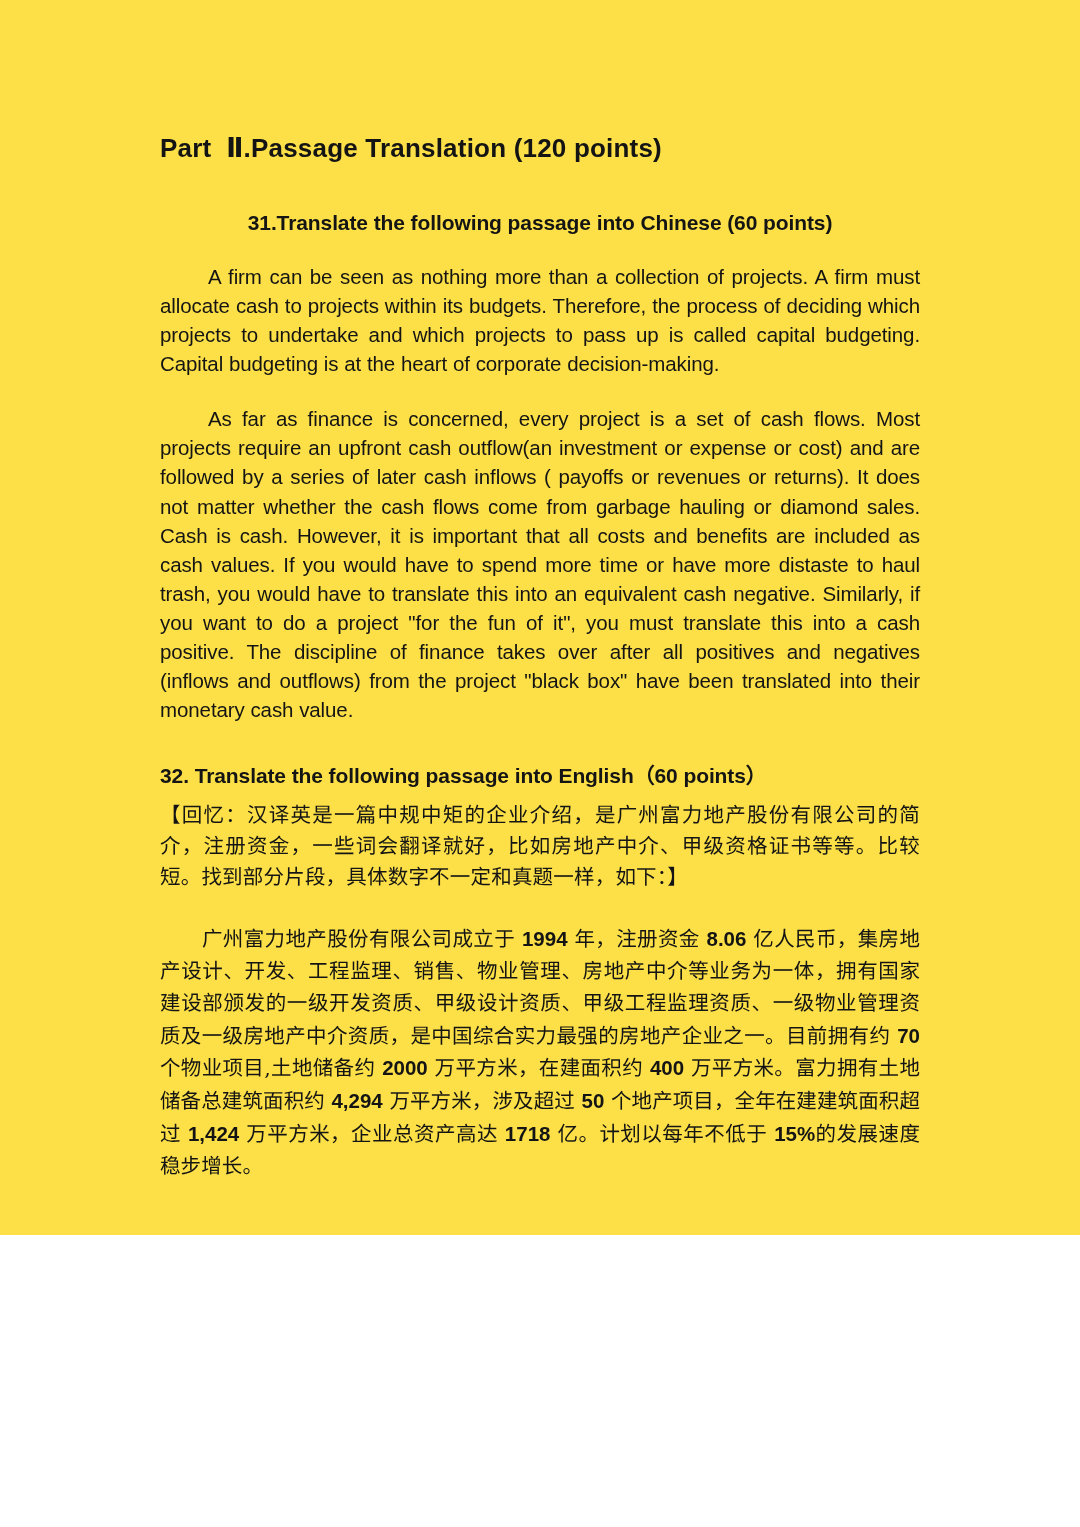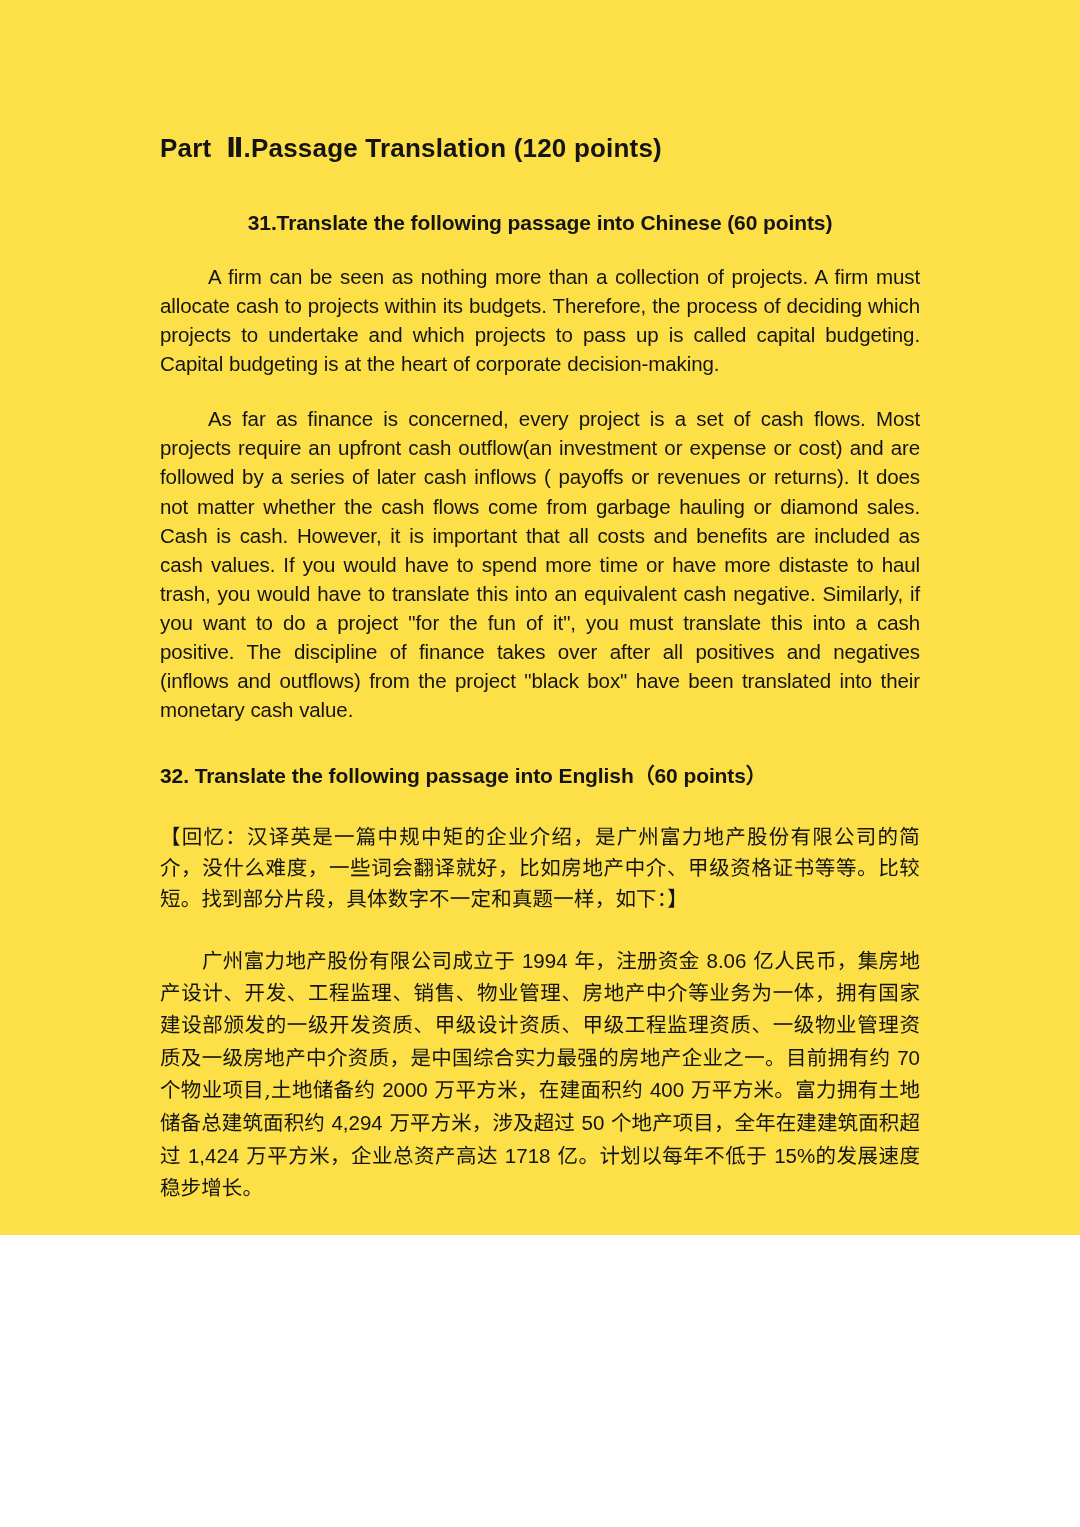--- a/index.html
+++ b/index.html
@@ -51,21 +51,21 @@
     line-height: 1.3;
     margin: 0 0 26px 0;
     text-align: center;
   }
 
   .section-heading-2 {
     font-size: 21px;
     font-weight: bold;
     letter-spacing: -0.1px;
     line-height: 1.3;
-    margin: 38px 0 32px 0;
+    margin: 38px 0 10px 0;
   }
 
   
   .memo {
     font-family: "DejaVu Serif", "Liberation Serif", serif;
     font-size: 20.5px;
     line-height: 1.52;
     text-align: justify;
     text-justify: inter-character;
     margin: 0 0 30px 0;
@@ -98,39 +98,39 @@
     font-size: 20.5px;
     line-height: 1.55;
     text-align: justify;
     text-justify: inter-character;
     text-indent: 42px;
     margin: 22px 0 0 0;
     letter-spacing: 0.1px;
   }
   .para-cn .num {
     font-family: "Liberation Sans", "DejaVu Sans", sans-serif;
-    font-weight: normal;
+    font-weight: bold;
     letter-spacing: 0;
   }
 </style>
 </head>
 <body>
 
 <div class="page">
   <div class="content">
 
     <h1 class="part-title">Part  Ⅱ.Passage Translation (120 points)</h1>
 
     <h2 class="section-heading">31.Translate the following passage into Chinese (60 points)</h2>
 
 
     <p class="para-en">A firm can be seen as nothing more than a collection of projects. A firm must allocate cash to projects within its budgets. Therefore, the process of deciding which projects to undertake and which projects to pass up is called capital budgeting. Capital budgeting is at the heart of corporate decision-making.</p>
 
     <p class="para-en last">As far as finance is concerned, every project is a set of cash flows. Most projects require an upfront cash outflow(an investment or expense or cost) and are followed by a series of later cash inflows ( payoffs or revenues or returns). It does not matter whether the cash flows come from garbage hauling or diamond sales. Cash is cash. However, it is important that all costs and benefits are included as cash values. If you would have to spend more time or have more distaste to haul trash, you would have to translate this into an equivalent cash negative. Similarly, if you want to do a project "for the fun of it", you must translate this into a cash positive. The discipline of finance takes over after all positives and negatives (inflows and outflows) from the project "black box" have been translated into their monetary cash value.</p>
 
     <h2 class="section-heading-2">32. Translate the following passage into English（60 points）</h2>
 
-    <p class="memo">【回忆：汉译英是一篇中规中矩的企业介绍，是广州富力地产股份有限公司的简介，没什么难度，一些词会翻译就好，比如房地产中介、甲级资格证书等等。比较短。找到部分片段，具体数字不一定和真题一样，如下：】</p>
+    <p class="memo">【回忆：汉译英是一篇中规中矩的企业介绍，是广州富力地产股份有限公司的简介，注册资金，一些词会翻译就好，比如房地产中介、甲级资格证书等等。比较短。找到部分片段，具体数字不一定和真题一样，如下：】</p>
 
     <p class="para-cn" id="chinese-passage"><span>广州富力地产股份有限公司成立于 </span><span class="num">1994</span><span> 年，注册资金 </span><span class="num">8.06</span><span> 亿人民币，集房地产设计、开发、工程监理、销售、物业管理、房地产中介等业务为一体，拥有国家建设部颁发的一级开发资质、甲级设计资质、甲级工程监理资质、一级物业管理资质及一级房地产中介资质，是中国综合实力最强的房地产企业之一。目前拥有约 </span><span class="num">70</span><span> 个物业项目,土地储备约 </span><span class="num">2000</span><span> 万平方米，在建面积约 </span><span class="num">400</span><span> 万平方米。富力拥有土地储备总建筑面积约 </span><span class="num">4,294</span><span> 万平方米，涉及超过 </span><span class="num">50</span><span> 个地产项目，全年在建建筑面积超过 </span><span class="num">1,424</span><span> 万平方米，企业总资产高达 </span><span class="num">1718</span><span> 亿。计划以每年不低于 </span><span class="num">15%</span><span>的发展速度稳步增长。</span></p>
 
   </div>
 </div>
 
 </body></html>

